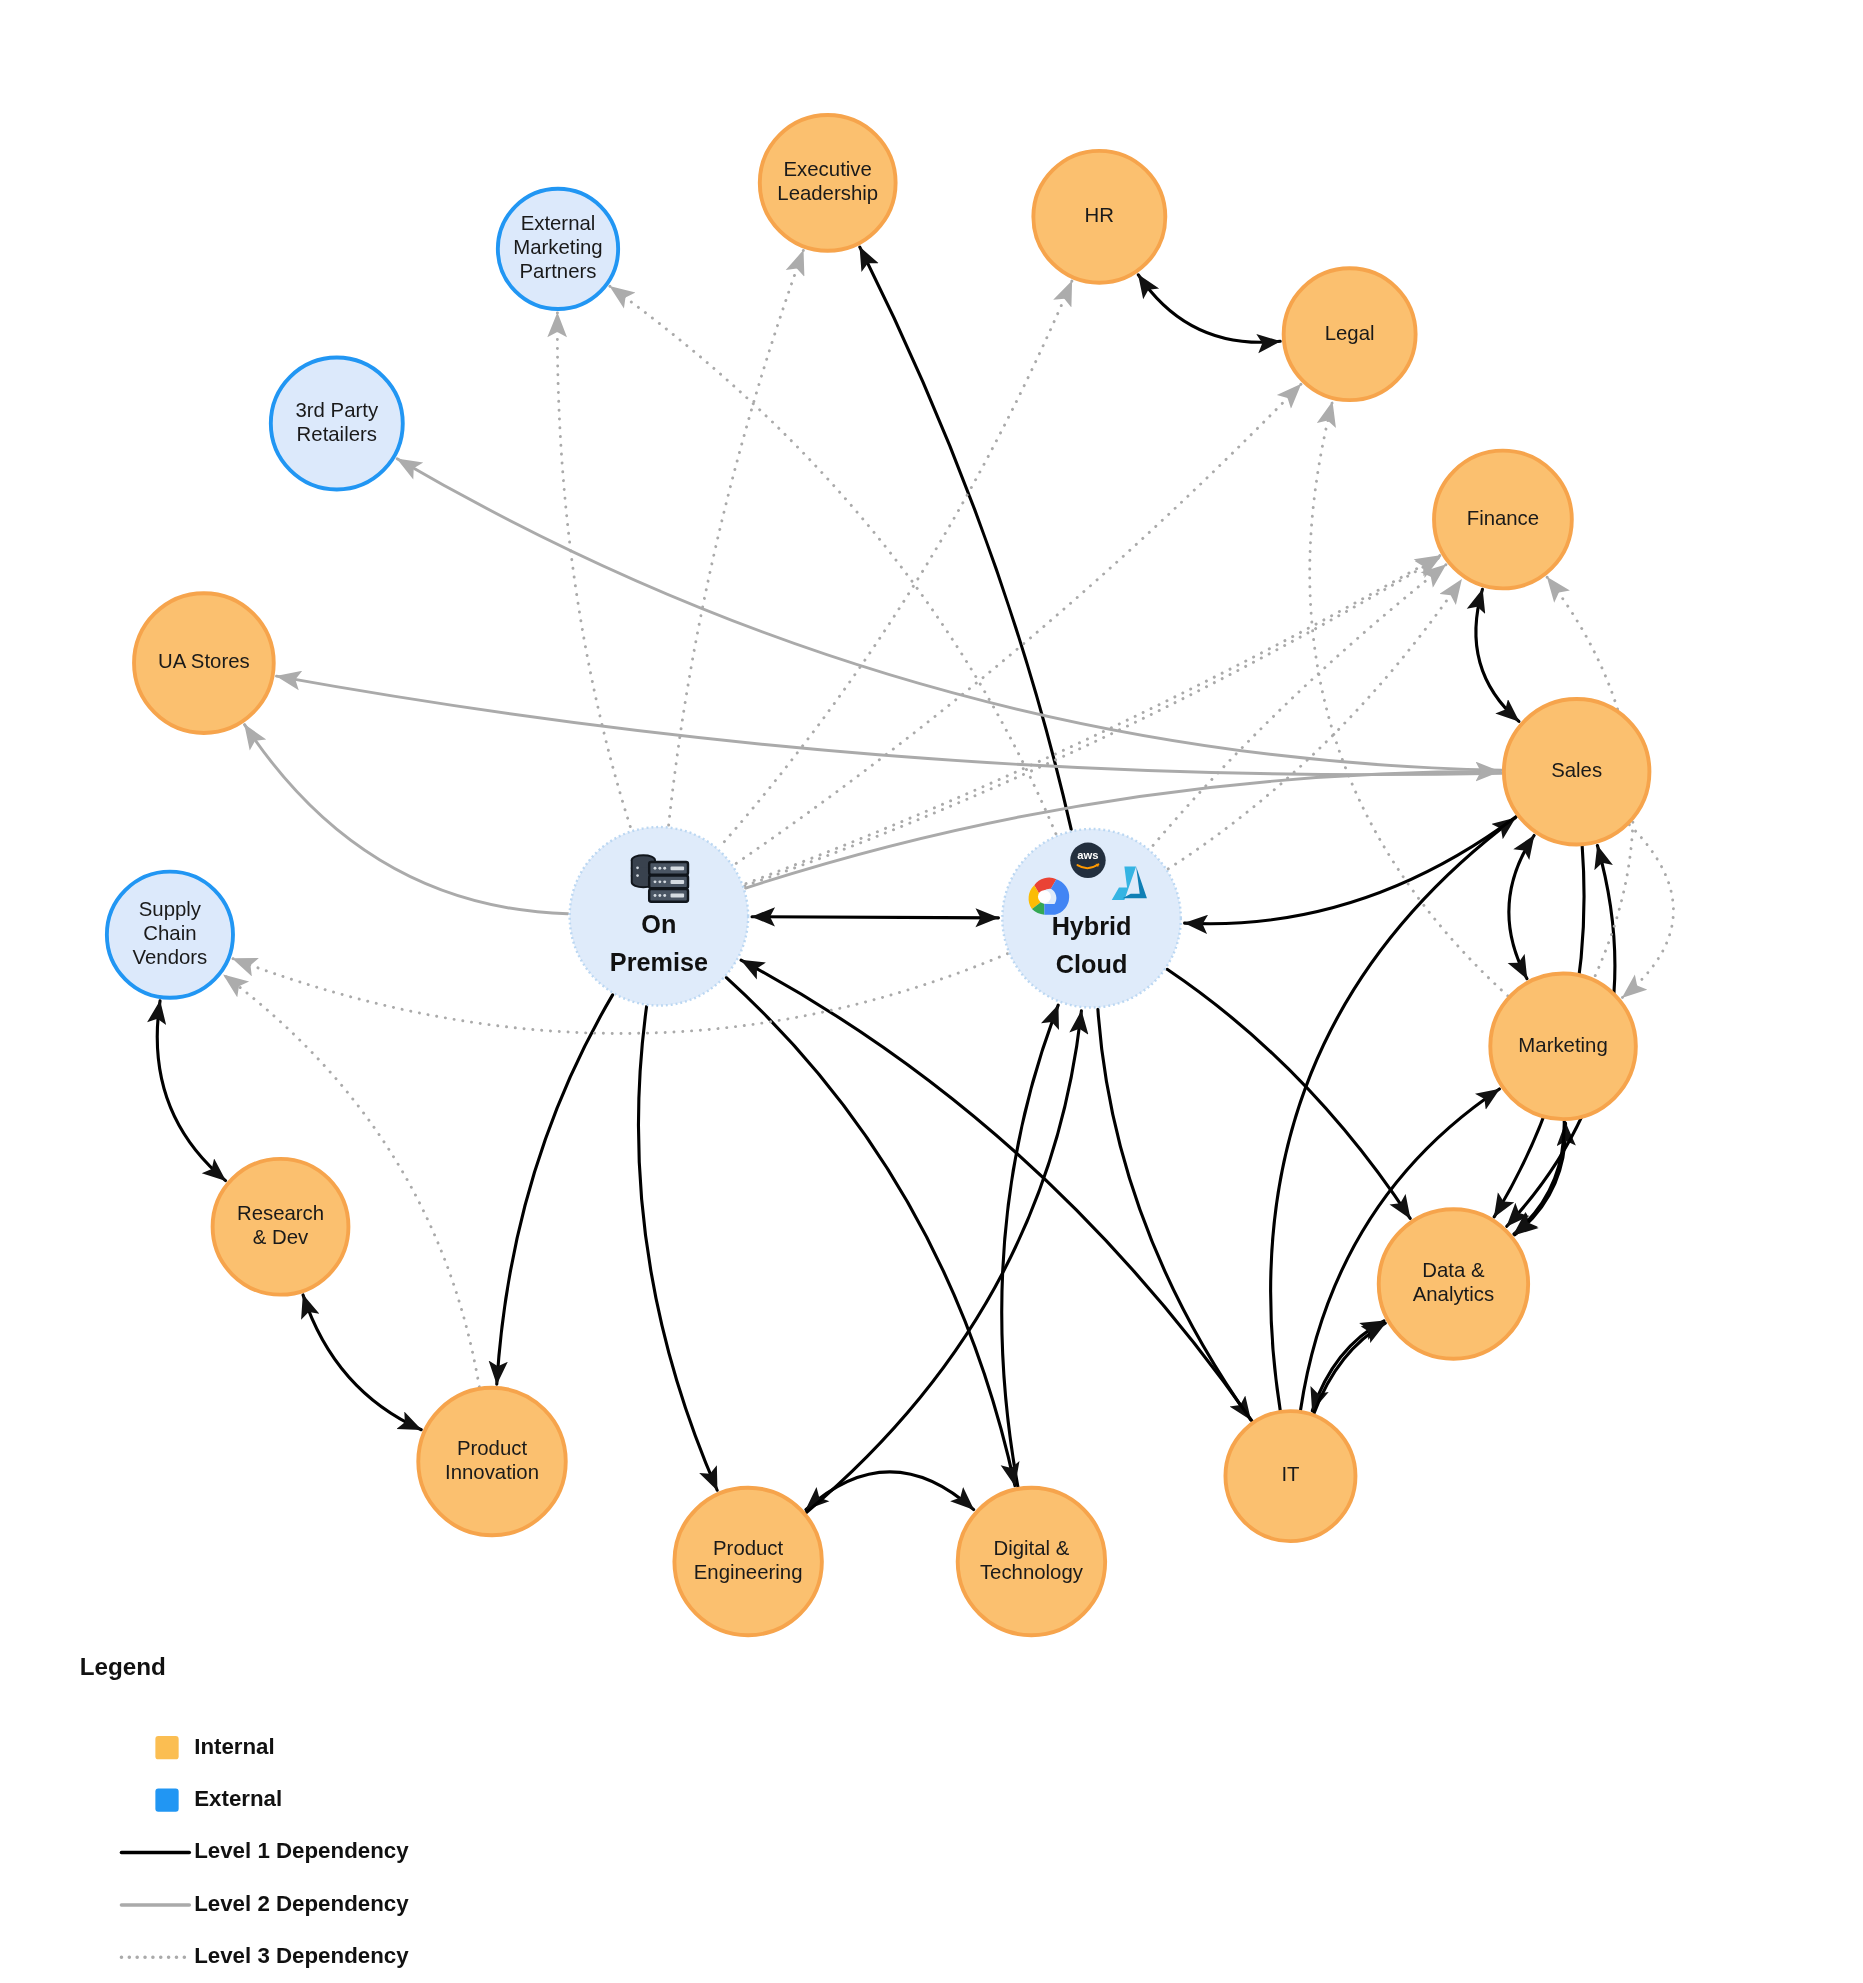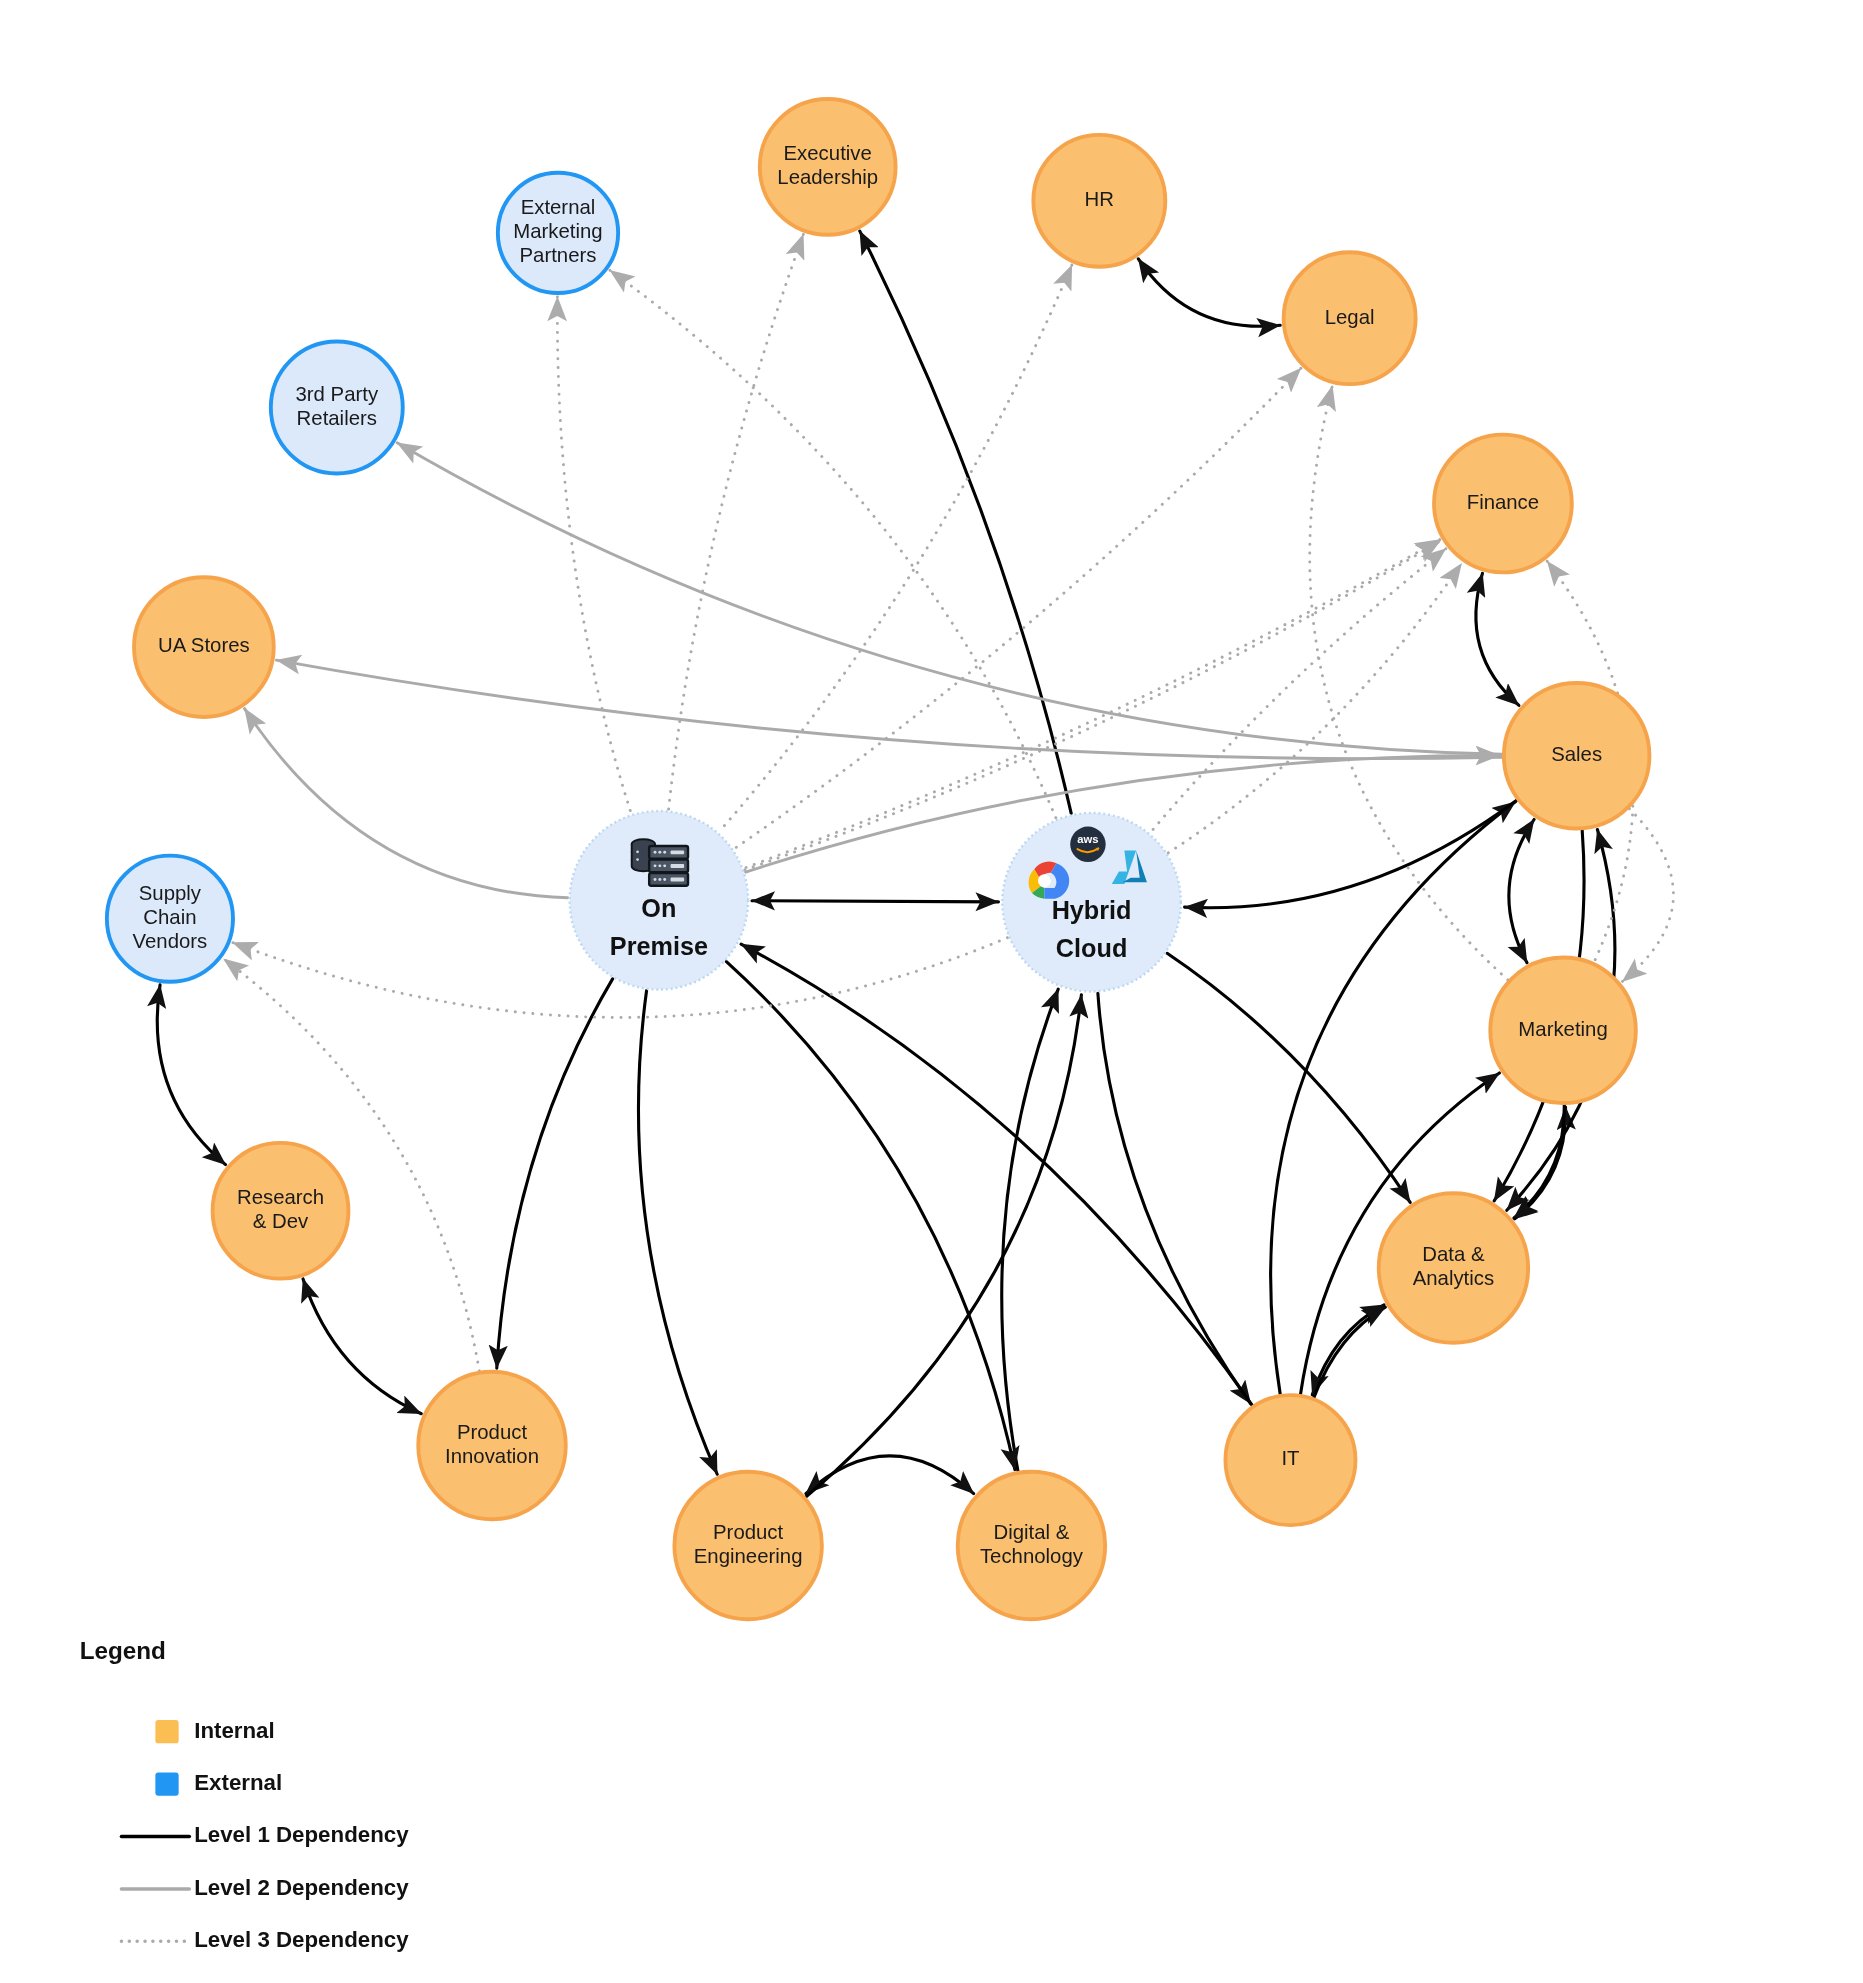--- a/index.html
+++ b/index.html
@@ -9,21 +9,21 @@
   }
   body {
     width: 1863px;
     height: 1983px;
     font-family: "Liberation Sans", sans-serif;
     overflow: hidden;
     position: relative;
   }
   #canvas-root {
     position: absolute;
-    top: 0; left: 0;
+    top: 16px; left: 0;
     width: 1863px;
     height: 1768px;
     text-align: center;
   }
   svg#graph {
     position: absolute;
     top: 0; left: 0;
     width: 1863px;
     height: 1983px;
     display: block;

